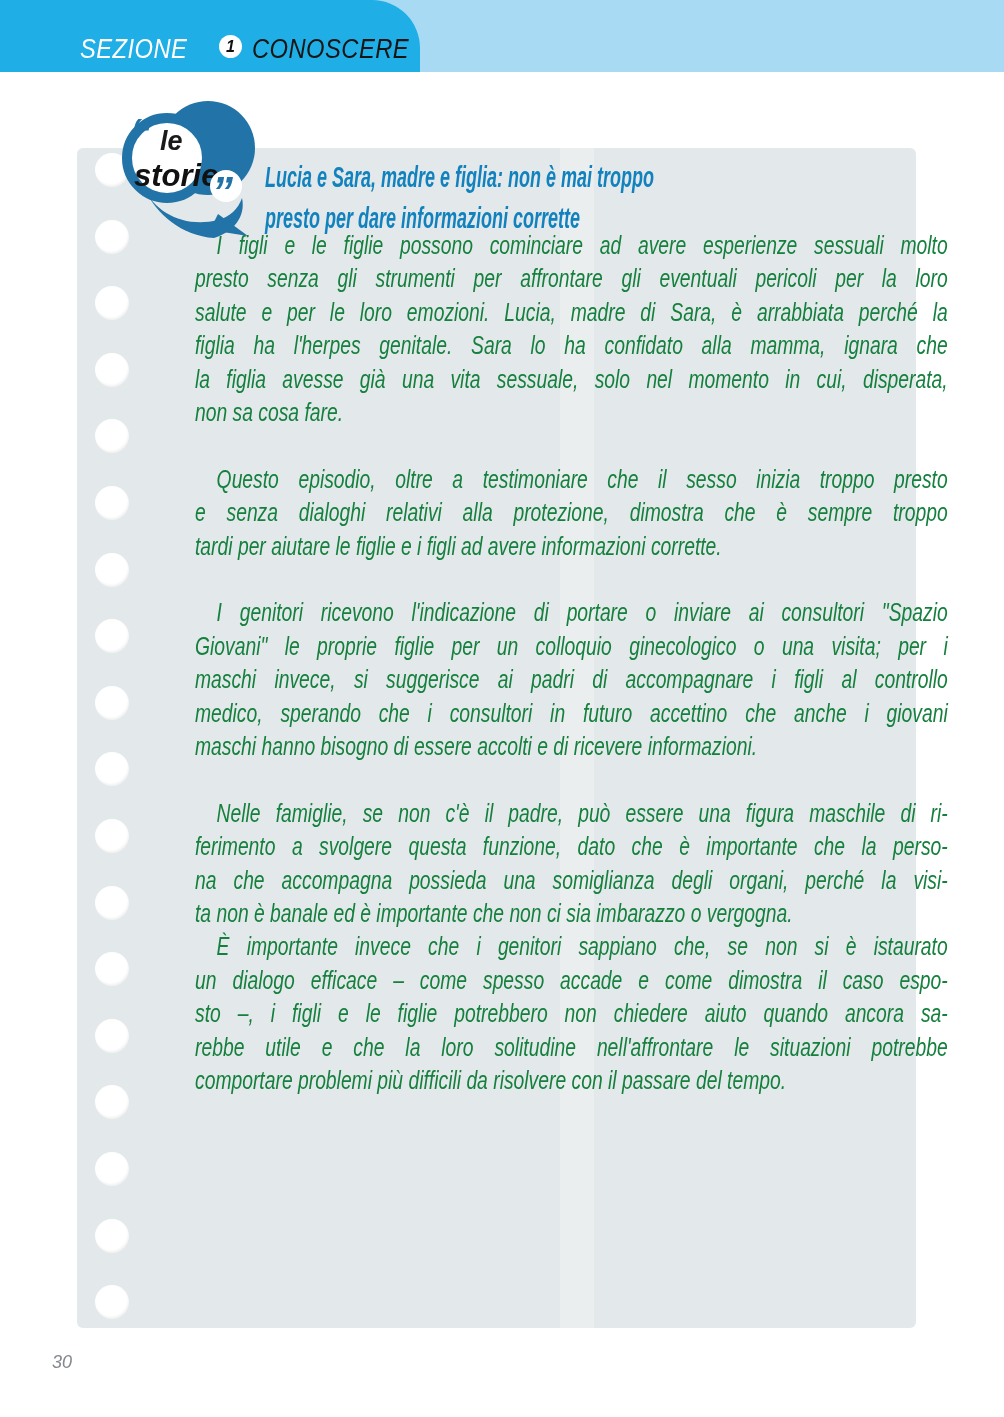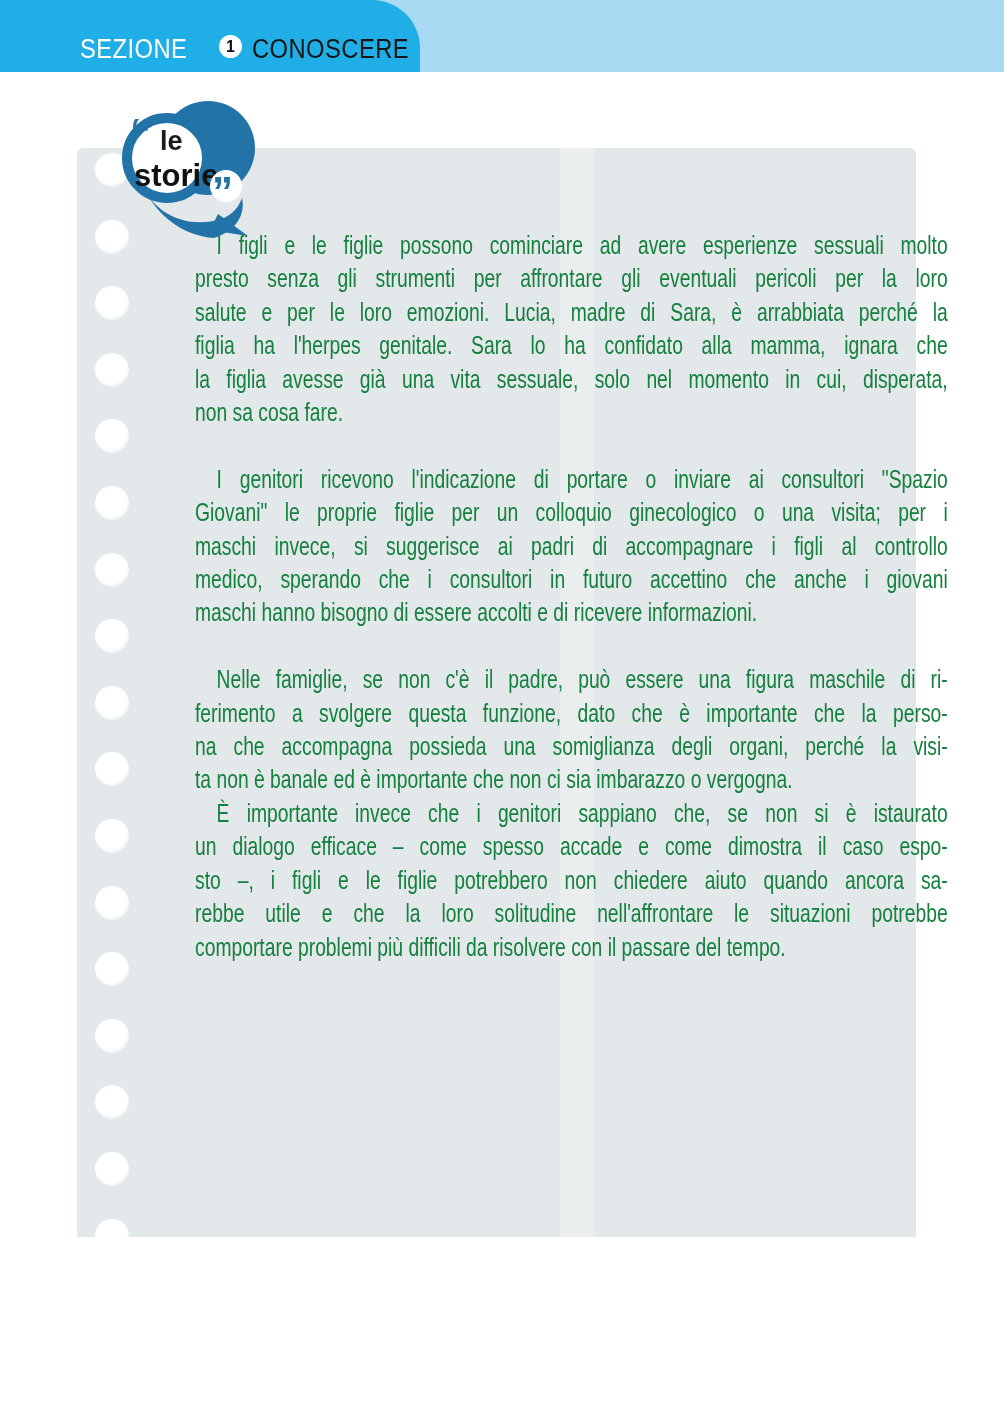--- a/index.html
+++ b/index.html
@@ -1,18 +1,18 @@
 <!DOCTYPE html>
 <html><head>
 <meta charset="utf-8">
 <style>
   html,body { margin:0; padding:0; background:#ffffff; }
   .page {
-    position:relative; width:1004px; height:1237px; background:#ffffff;
-    font-family:"Liberation Sans", sans-serif; overflow:hidden;
+    position:relative; width:1004px; height:1417px; background:#ffffff;
+    font-family:"Liberation Sans", sans-serif; overflow:hidden;font-style:italic;
   }
 
   
   .bar-light {
     position:absolute; left:0; top:0; width:1004px; height:72px;
     background:#A9DAF3;
   }
   .bar-dark {
     position:absolute; left:0; top:0; width:420px; height:72px;
     background:#1FAEE6; border-top-right-radius:48px;
@@ -121,29 +121,38 @@
       <path d="M96,120 L126,142 L88,136 Z" fill="#2273A8"></path>
       <circle cx="45" cy="64" r="40" fill="#ffffff" stroke="#2273A8" stroke-width="10"></circle>
       <text x="8" y="54" font-family="Liberation Sans, sans-serif" font-size="42" font-weight="bold" fill="#2273A8">“</text>
       <text x="38" y="56" font-family="Liberation Sans, sans-serif" font-size="27" font-weight="bold" fill="#1a1a1a">le</text>
       <text x="12" y="92" font-family="Liberation Sans, sans-serif" font-size="31" font-weight="bold" fill="#111111">storie</text>
       <circle cx="104" cy="92" r="16" fill="#ffffff"></circle>
       <text x="90" y="112" font-family="Liberation Sans, sans-serif" font-size="42" font-weight="bold" fill="#2273A8">”</text>
     </svg>
   </div>
 
+  <div class="title">
+    <div class="title-line">Lucia e Sara, madre e figlia: non è mai troppo</div>
+    <div class="title-line">presto per dare informazioni corrette</div>
+  </div>
 
   <div class="bodytext">
       <div class="para">
         <div class="line first">I figli e le figlie possono cominciare ad avere esperienze sessuali molto</div>
         <div class="line">presto senza gli strumenti per affrontare gli eventuali pericoli per la loro</div>
         <div class="line">salute e per le loro emozioni. Lucia, madre di Sara, è arrabbiata perché la</div>
         <div class="line">figlia ha l'herpes genitale. Sara lo ha confidato alla mamma, ignara che</div>
         <div class="line">la figlia avesse già una vita sessuale, solo nel momento in cui, disperata,</div>
         <div class="line last">non sa cosa fare.</div>
+      </div>
+      <div class="para gap">
+        <div class="line first">Questo episodio, oltre a testimoniare che il sesso inizia troppo presto</div>
+        <div class="line">e senza dialoghi relativi alla protezione, dimostra che è sempre troppo</div>
+        <div class="line last">tardi per aiutare le figlie e i figli ad avere informazioni corrette.</div>
       </div>
       <div class="para gap">
         <div class="line first">I genitori ricevono l'indicazione di portare o inviare ai consultori "Spazio</div>
         <div class="line">Giovani" le proprie figlie per un colloquio ginecologico o una visita; per i</div>
         <div class="line">maschi invece, si suggerisce ai padri di accompagnare i figli al controllo</div>
         <div class="line">medico, sperando che i consultori in futuro accettino che anche i giovani</div>
         <div class="line last">maschi hanno bisogno di essere accolti e di ricevere informazioni.</div>
       </div>
       <div class="para gap">
         <div class="line first">Nelle famiglie, se non c'è il padre, può essere una figura maschile di ri-</div>

